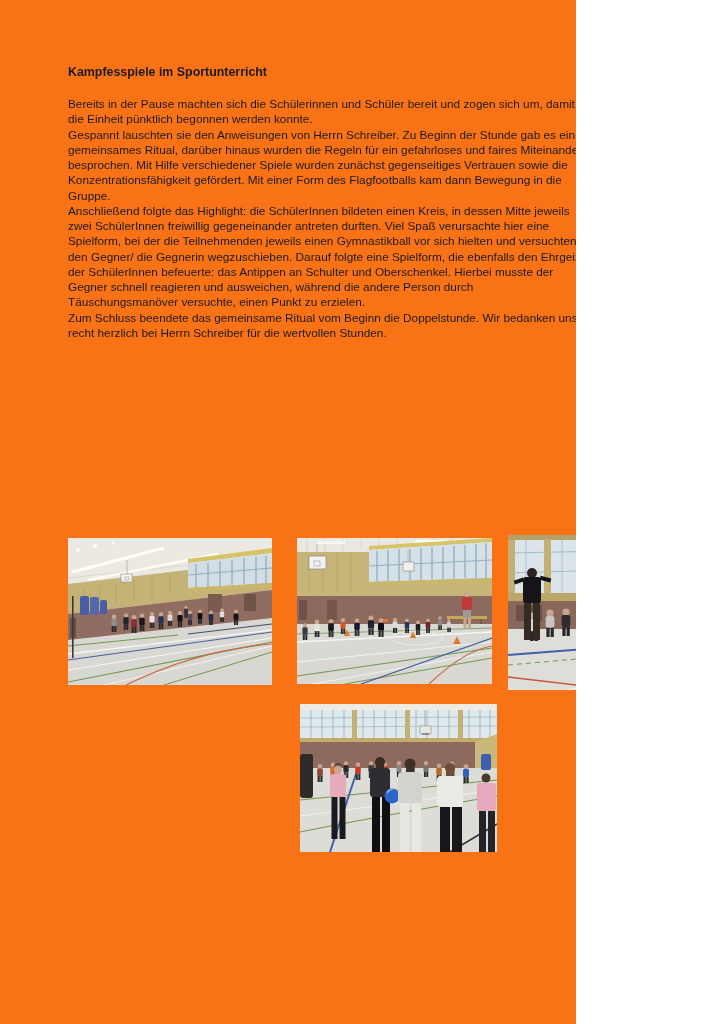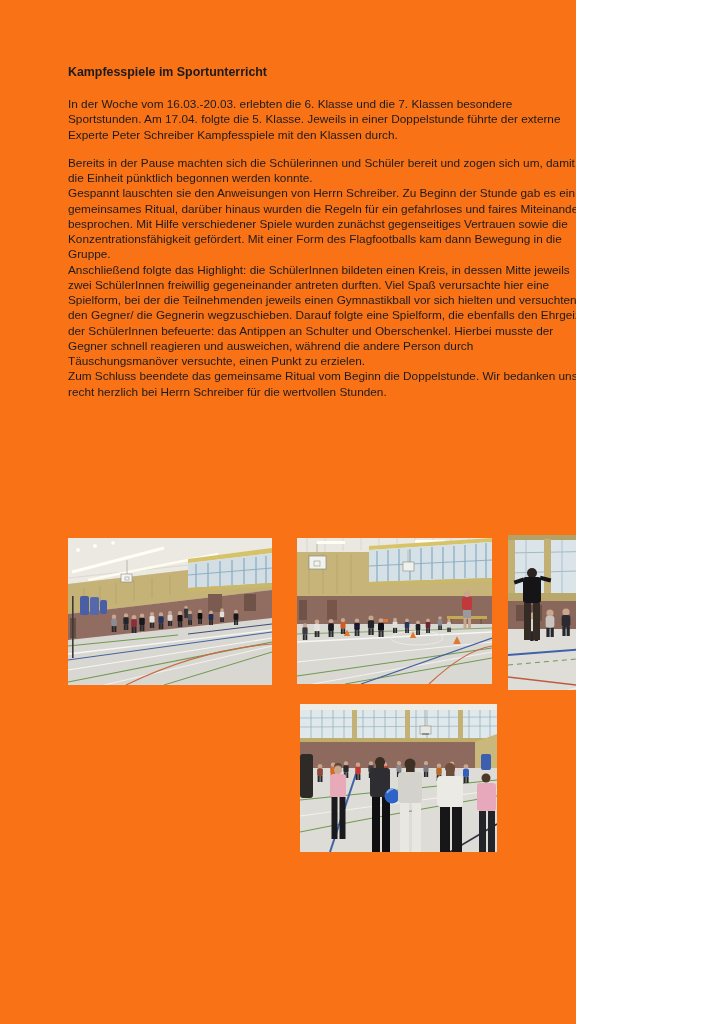--- a/index.html
+++ b/index.html
@@ -36,23 +36,20 @@
     <g id="cone">
         <polygon points="0,-6.5 3.2,0 -3.2,0" fill="#e2782f"></polygon>
       </g>
   </defs>
 </svg>
 
 <div class="page">
 
   <div class="article">
     <h1>Kampfesspiele im Sportunterricht</h1>
-    <p class="para">In der Woche vom 16.03.-20.03. erlebten die 6. Klasse und die 7. Klassen besondere
-Sportstunden. Am 17.04. folgte die 5. Klasse. Jeweils in einer Doppelstunde führte der externe
-Experte Peter Schreiber Kampfesspiele mit den Klassen durch.</p>
     <p class="para">Bereits in der Pause machten sich die Schülerinnen und Schüler bereit und zogen sich um, damit
 die Einheit pünktlich begonnen werden konnte.
 Gespannt lauschten sie den Anweisungen von Herrn Schreiber. Zu Beginn der Stunde gab es ein
 gemeinsames Ritual, darüber hinaus wurden die Regeln für ein gefahrloses und faires Miteinander
 besprochen. Mit Hilfe verschiedener Spiele wurden zunächst gegenseitiges Vertrauen sowie die
 Konzentrationsfähigkeit gefördert. Mit einer Form des Flagfootballs kam dann Bewegung in die
 Gruppe.
 Anschließend folgte das Highlight: die SchülerInnen bildeten einen Kreis, in dessen Mitte jeweils
 zwei SchülerInnen freiwillig gegeneinander antreten durften. Viel Spaß verursachte hier eine
 Spielform, bei der die Teilnehmenden jeweils einen Gymnastikball vor sich hielten und versuchten,

